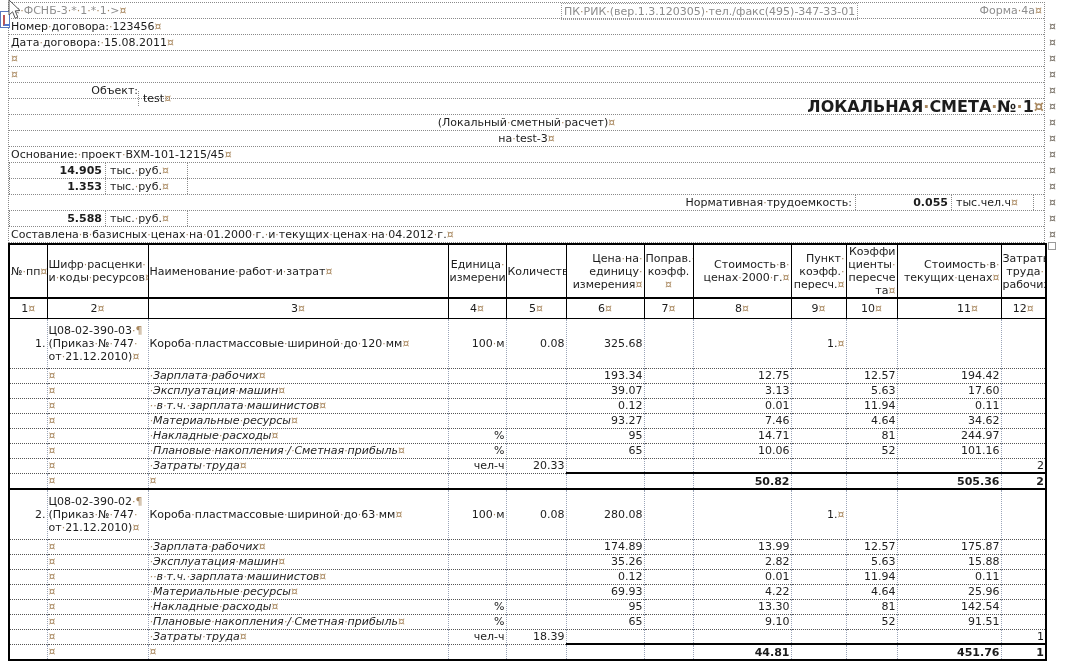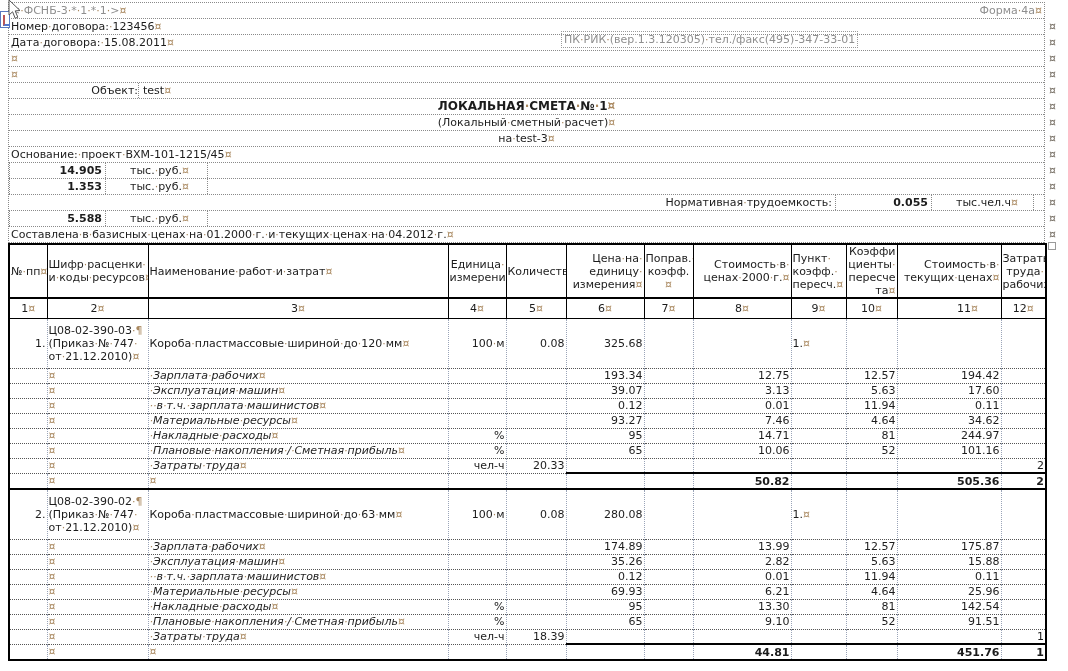--- a/index.html
+++ b/index.html
@@ -8,32 +8,32 @@
         font-family:"DejaVu Sans","Liberation Sans",sans-serif;font-size:11px;color:#1c1c1c;}
   .doc{position:absolute;left:8px;top:2px;width:1037px;}
   .prewrap{border-left:1px dotted #8a8a8a;border-right:1px dotted #8a8a8a;border-top:1px dotted #8a8a8a;}
   .prerow{position:relative;display:flex;align-items:flex-start;height:16px;line-height:15px;
           border-bottom:1px dotted #8a8a8a;white-space:nowrap;overflow:visible;}
   .prerow>span{display:inline-block;}
   .pl2{padding-left:2px;}
   .gray{color:#8e8e8e;}
   .b{font-weight:bold;}
   .ctr{width:100%;text-align:center;}
-  .title{font-size:12px;}
+  .title{font-size:16px;text-align:right;}
   .fm{color:#a9885f;}
   .rowend{position:absolute;left:1040px;top:0;color:#6f675c;}
   .abs{position:absolute;top:0;}
-  .dotbox{border:1px dotted #9a9a9a;padding:0 2px;margin-top:28px;}
+  .dotbox{border:1px dotted #9a9a9a;padding:0 2px;}
   
   .objlabel{width:129px;text-align:right;}
-  .objval{border-left:1px dotted #8a8a8a;padding-left:4px;}
+  .objval{border-left:1px dotted #8a8a8a;padding-left:4px;margin-top:8px;}
   
   .sumlabel{flex:1 1 auto;text-align:right;padding-right:3px;}
   .sumval{width:97px;text-align:right;border-left:1px dotted #8a8a8a;border-right:1px dotted #8a8a8a;padding-right:3px;font-weight:bold;}
-  .sumunit{width:82px;padding-left:4px;border-right:1px dotted #8a8a8a;margin-left:20px;}
+  .sumunit{width:82px;padding-left:4px;border-right:1px dotted #8a8a8a;}
   .sumfill{width:10px;}
   
   table.est{border-collapse:collapse;table-layout:fixed;width:1037px;border:2px solid #000;}
   table.est td{padding:0 1px;overflow:hidden;position:relative;vertical-align:middle;line-height:13px;}
   .tr-head{height:54px;}
   .tr-head td{border:1px solid #000;border-bottom:2px solid #000;text-align:center;}
   .tr-num{height:20px;}
   .tr-num td{border:1px solid #000;text-align:center;}
   .tr-main{height:50px;}
   .tr-main td{border-top:1px solid #000;vertical-align:top;line-height:15px;}
@@ -43,21 +43,21 @@
   .tr-total td{border-top:1px dotted #555;border-bottom:2px solid #000;}
   .tr-total td.sep{border-top:2px solid #000;}
   .tr-main td,.tr-res td,.tr-total td{border-left:1px dotted #9aa4b8;border-right:1px dotted #9aa4b8;}
   td.c1{text-align:right;padding-right:3px;}
   td.c2{text-align:left;padding-left:2px;}
   td.c3{text-align:left;padding-left:2px;}
   td.c4{text-align:right;padding-right:6px;}
   td.c5{text-align:right;padding-right:4px;}
   td.c6{text-align:right;padding-right:6px;}
   td.c8{text-align:right;padding-right:2px;}
-  td.c9{text-align:left;}
+  td.c9{text-align:right;}
   td.c10{text-align:right;padding-right:2px;}
   td.c11{text-align:right;padding-right:7px;}
   td.c12{text-align:right;padding-right:2px;}
   td.mp{padding-right:36px;}
   .it{font-style:italic;}
   
   .cursor-icon{position:absolute;left:6px;top:0;z-index:5;}
   .anchor-icon{position:absolute;left:0;top:11px;width:10px;height:17px;border:1px solid #5b79c0;background:#fff;z-index:4;}
   .anchor-icon::after{content:"";position:absolute;left:2px;top:3px;width:5px;height:9px;border-left:2px solid #b55;border-bottom:2px solid #57c;}
   .resize-handle{position:absolute;left:1048px;top:242px;width:8px;height:8px;border:1px solid #9a9a9a;background:#fff;}
@@ -391,21 +391,21 @@
             <td class="c12 fmt"></td>
           </tr>
           <tr class="tr-res">
             <td class="c1 fmt"></td>
             <td class="c2 fmt"><span class="fm">¤</span></td>
             <td class="c3 fmt it"><span class="fm">·</span>Материальные<span class="fm">·</span>ресурсы<span class="fm">¤</span></td>
             <td class="c4 fmt"></td>
             <td class="c5 fmt"></td>
             <td class="c6 fmt">69.93</td>
             <td class="c7 fmt"></td>
-            <td class="c8 fmt">6.21</td>
+            <td class="c8 fmt">4.22</td>
             <td class="c9 fmt"></td>
             <td class="c10 fmt">4.64</td>
             <td class="c11 fmt">25.96</td>
             <td class="c12 fmt"></td>
           </tr>
           <tr class="tr-res">
             <td class="c1 fmt"></td>
             <td class="c2 fmt"><span class="fm">¤</span></td>
             <td class="c3 fmt it"><span class="fm">·</span>Накладные<span class="fm">·</span>расходы<span class="fm">¤</span></td>
             <td class="c4 fmt">%</td>

